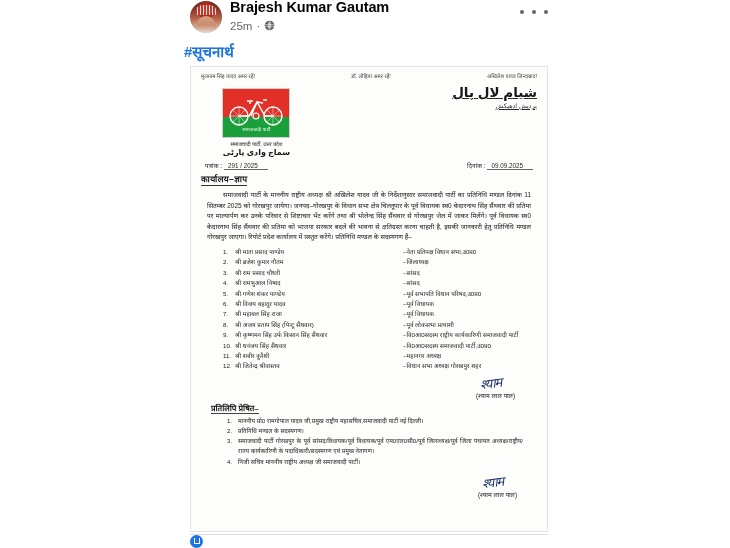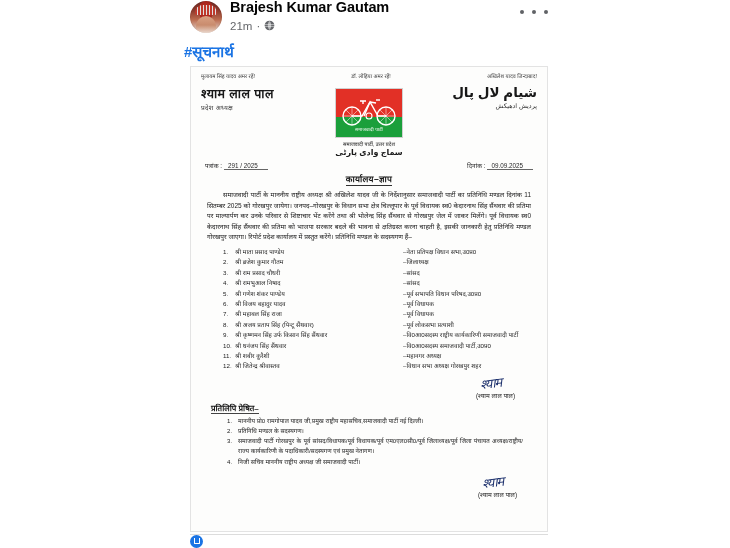--- a/index.html
+++ b/index.html
@@ -203,20 +203,21 @@
     font-size: 8px;
     font-weight: bold;
     color: #1a1a1a;
     margin-top: 0px;
     letter-spacing: 0.3px;
   }
   .lh-right {
     width: 33%;
     text-align: right;
     padding-top: 6px;
+    text-decoration: underline;
   }
   .lh-name-ur {
     font-size: 13.5px;
     font-weight: bold;
     color: #1a1a1a;
     line-height: 16px;
     letter-spacing: 0.5px;
     direction: rtl;
   }
   .lh-role-ur {
@@ -236,21 +237,21 @@
     color: #2b2b2b;
   }
   .ref-label { white-space: nowrap; }
   .ref-value {
     border-bottom: 0.7px solid #666;
     padding: 0 10px 0 4px;
     margin-left: 2px;
     display: inline-block;
   }
   .doc-title {
-    text-align: center;
+    text-align: left;
     font-size: 8.6px;
     font-weight: bold;
     color: #1a1a1a;
     margin-top: 3px;
     letter-spacing: 0.3px;
   }
   .doc-title span {
     border-bottom: 0.8px solid #333;
     padding-bottom: 1px;
   }
@@ -364,21 +365,21 @@
 </head>
 <body>
 
 <div class="screen">
 
   <div class="post-header">
     <div class="avatar"></div>
     <div class="header-text">
       <div class="author-name">Brajesh Kumar Gautam</div>
       <div class="meta-row">
-        <span class="timestamp">21m</span>
+        <span class="timestamp">25m</span>
         <span class="dot-sep">·</span>
         <span class="globe-icon">
           <svg width="11" height="11" viewBox="0 0 16 16" aria-hidden="true">
             <circle cx="8" cy="8" r="7" fill="#65676b"></circle>
             <path d="M8 1.6c1.6 1.5 2.4 3.6 2.4 6.4S9.6 13 8 14.4C6.4 13 5.6 10.8 5.6 8S6.4 3.1 8 1.6z" fill="#ffffff" opacity="0.55"></path>
             <path d="M1.4 6.6h13.2M1.4 9.4h13.2" stroke="#ffffff" stroke-width="0.9" opacity="0.75"></path>
           </svg>
         </span>
       </div>
     </div>
@@ -394,24 +395,20 @@
   <div class="doc">
     <div class="doc-inner">
 
       <div class="lh-top">
         <div class="lh-slogan">मुलायम सिंह यादव अमर रहें!</div>
         <div class="lh-slogan">डॉ. लोहिया अमर रहें!</div>
         <div class="lh-slogan">अखिलेश यादव जिन्दाबाद!</div>
       </div>
 
       <div class="lh-main">
-        <div class="lh-left">
-          <div class="lh-name-hi">श्याम लाल पाल</div>
-          <div class="lh-role-hi">प्रदेश अध्यक्ष</div>
-        </div>
 
         <div class="lh-center">
           <div class="logo">
             <svg width="60" height="34" viewBox="0 0 60 34" aria-hidden="true">
               <g fill="none" stroke="#ffffff" stroke-width="1.4">
                 <circle cx="12" cy="22" r="9"></circle>
                 <circle cx="46" cy="22" r="9"></circle>
                 <path d="M12 22 L22 22 L30 8 L38 22 L46 22"></path>
                 <path d="M30 8 L24 22 M30 8 L36 9"></path>
                 <path d="M20 7 L26 7 M23 7 L23 10"></path>

